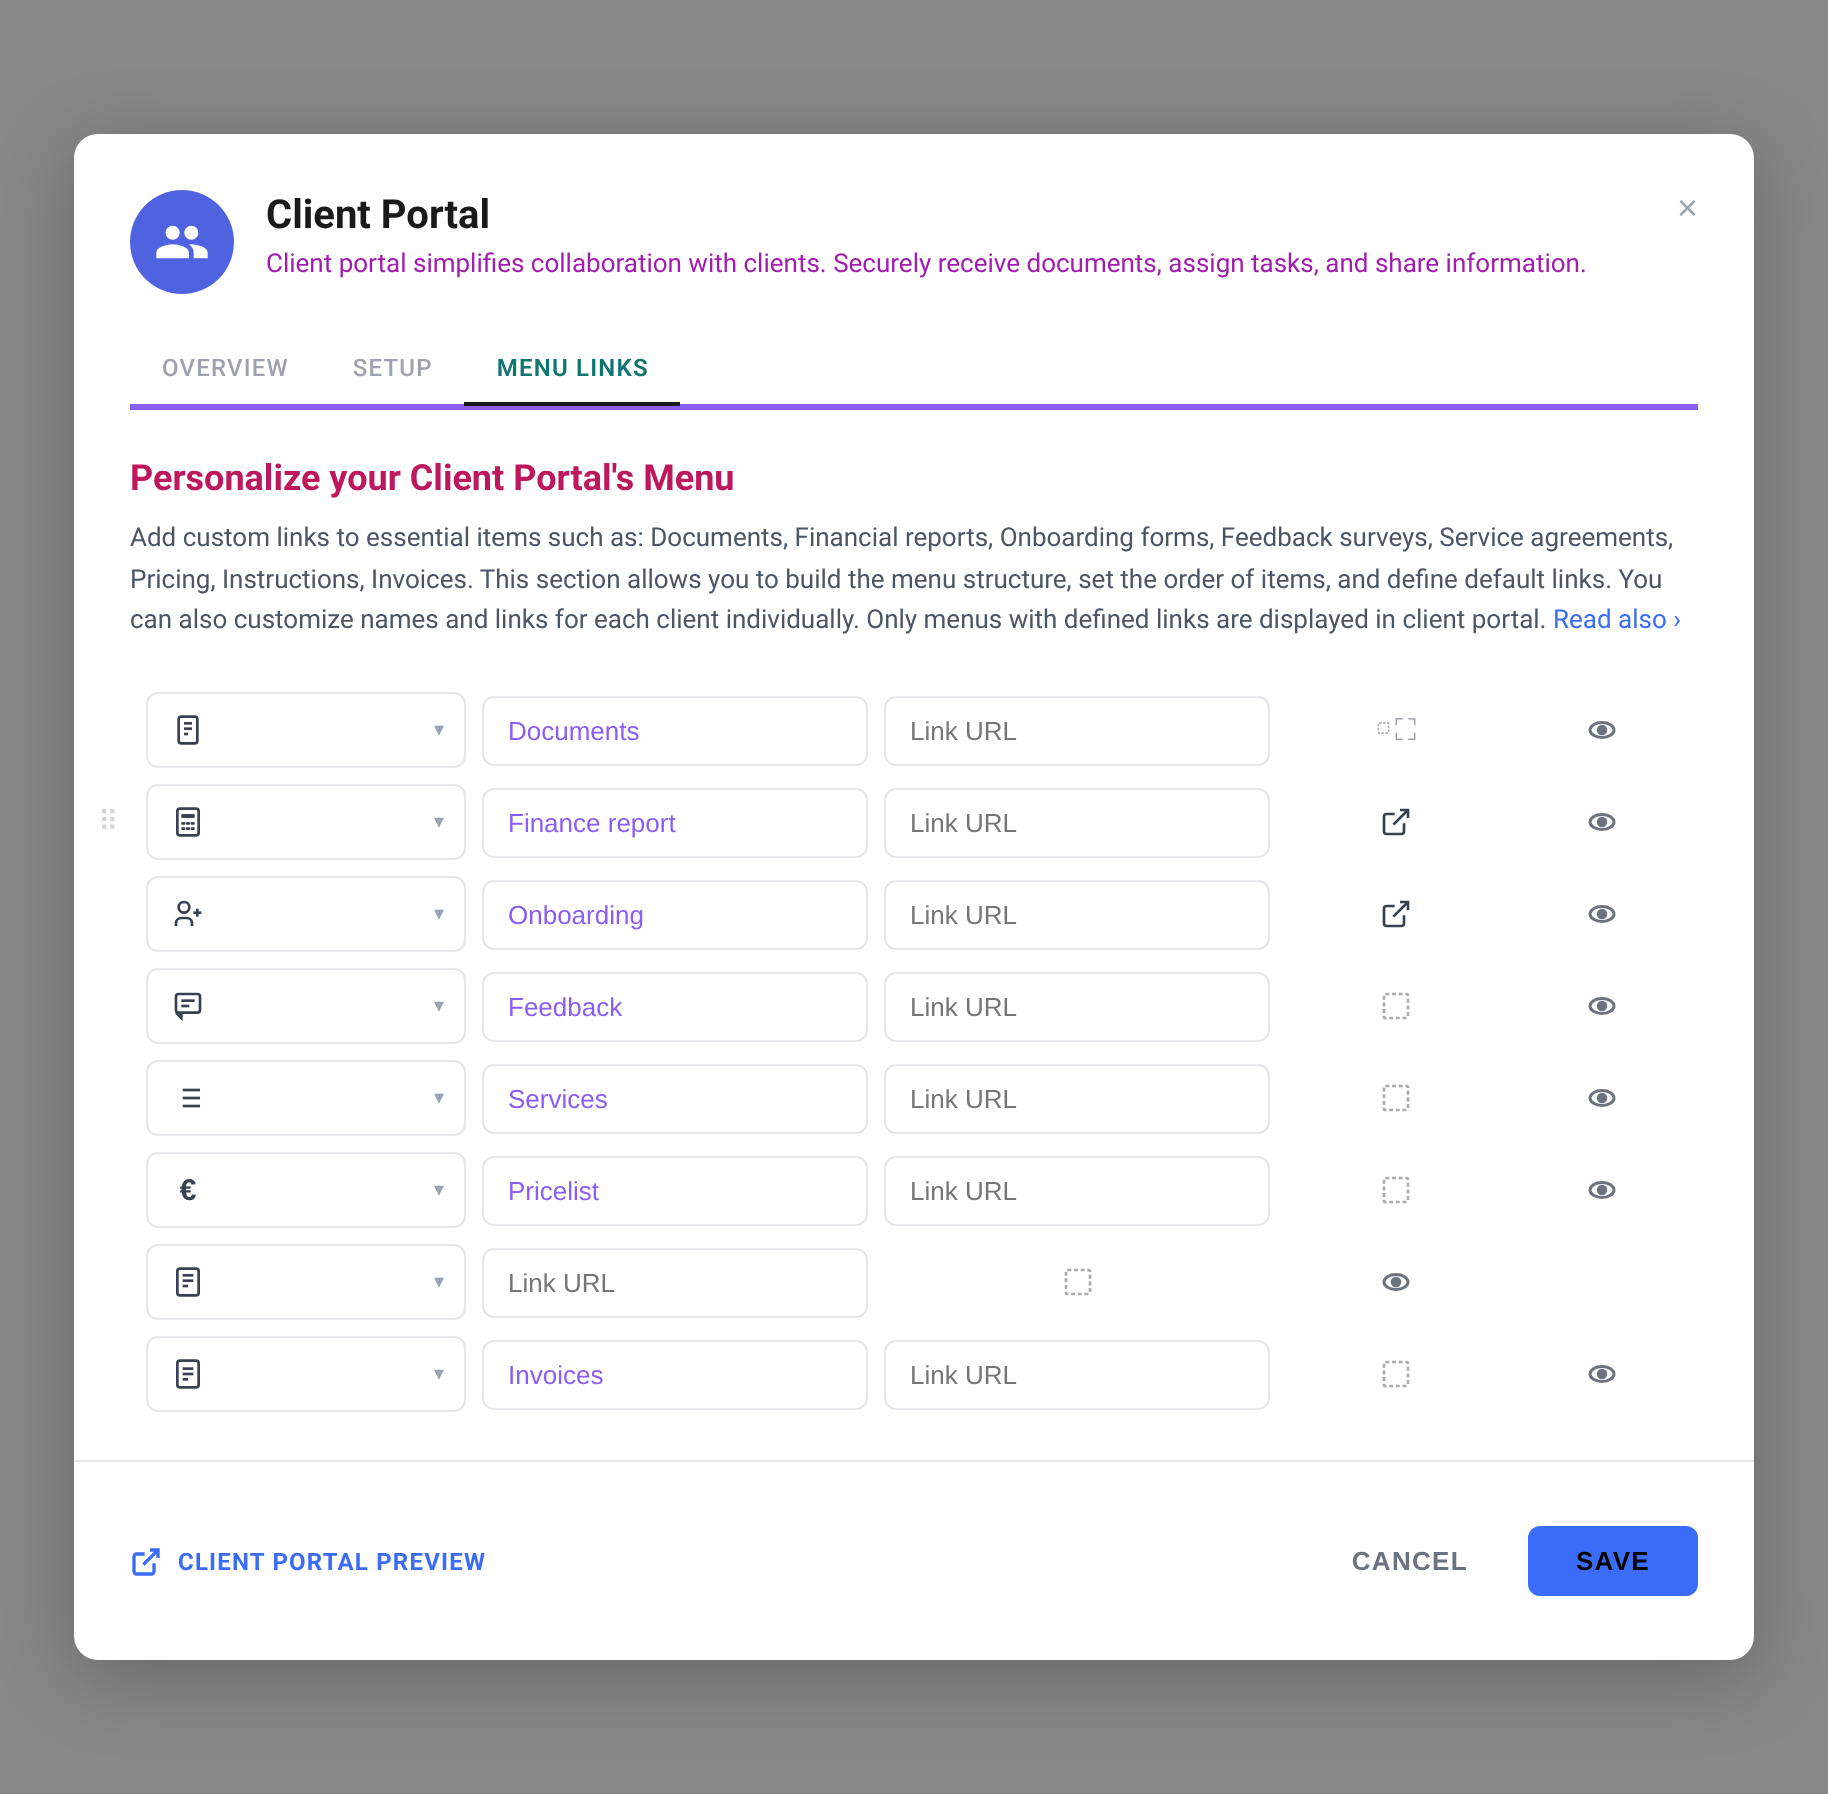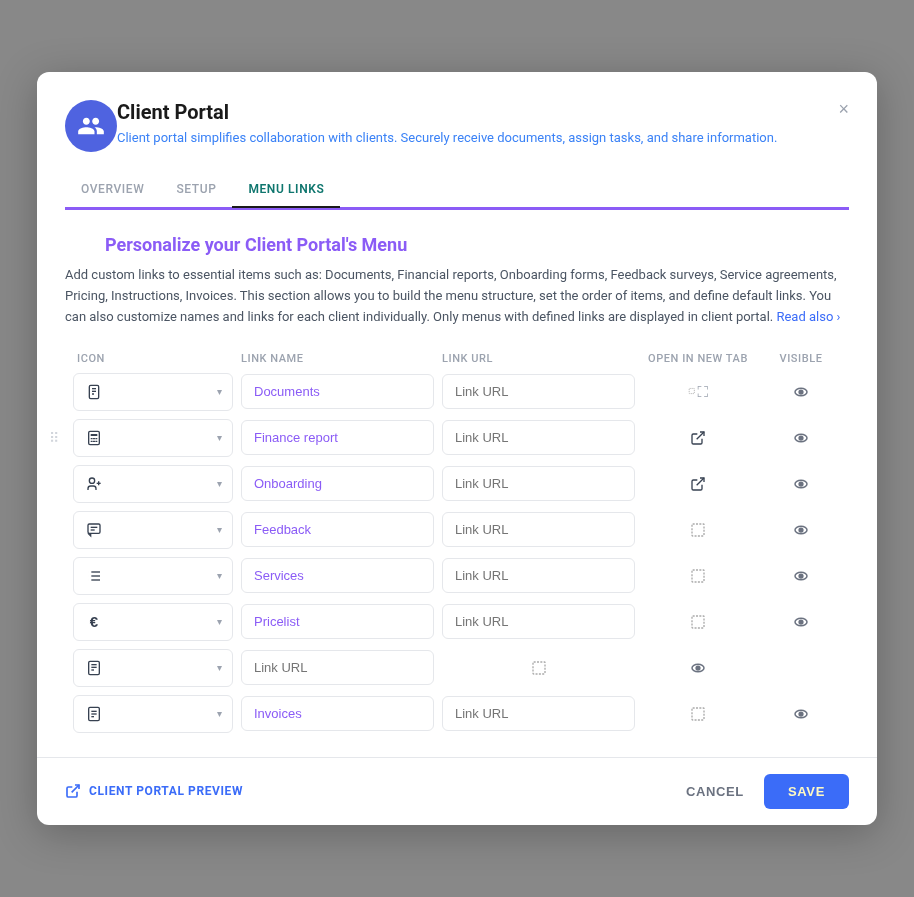--- a/index.html
+++ b/index.html
@@ -30,20 +30,21 @@
       flex-direction: column;
       overflow: hidden;
     }
     .modal-header {
       padding: 28px 28px 0 28px;
       position: relative;
     }
     .header-top {
       display: flex;
       align-items: flex-start;
+      gap: 16px;
       margin-bottom: 20px;
     }
     .avatar {
       width: 52px;
       height: 52px;
       border-radius: 50%;
       background: #4f63e0;
       display: flex;
       align-items: center;
       justify-content: center;
@@ -51,21 +52,21 @@
     }
     .avatar svg { width: 28px; height: 28px; fill: white; }
     .header-text h2 {
       font-size: 20px;
       font-weight: 700;
       color: #1a1a1a;
       margin-bottom: 4px;
     }
     .header-text p {
       font-size: 13px;
-      color: #3b82f6;
+      color: #a21caf;
       line-height: 1.5;
     }
     .close-btn {
       position: absolute;
       top: 24px;
       right: 24px;
       background: none;
       border: none;
       cursor: pointer;
       color: #9ca3af;
@@ -95,23 +96,22 @@
       font-weight: 600;
     }
     .modal-body {
       padding: 24px 28px;
       overflow-y: auto;
       flex: 1;
     }
     .section-title {
       font-size: 18px;
       font-weight: 700;
-      color: #8b5cf6;
+      color: #be185d;
       margin-bottom: 10px;
-      margin-left: 40px;
     }
     .section-desc {
       font-size: 13px;
       color: #4b5563;
       line-height: 1.6;
       margin-bottom: 24px;
     }
     .read-more {
       color: #3b6cf8;
       text-decoration: none;
@@ -206,57 +206,57 @@
     .eye-icon {
       width: 22px;
       height: 22px;
       display: flex;
       align-items: center;
       justify-content: center;
       cursor: pointer;
       color: #6b7280;
     }
     .modal-footer {
-      padding: 16px 28px;
+      padding: 32px 28px;
       border-top: 1px solid #e5e7eb;
       display: flex;
       align-items: center;
       justify-content: space-between;
     }
     .preview-link {
       display: flex;
       align-items: center;
       gap: 8px;
       color: #3b6cf8;
       font-size: 12px;
       font-weight: 700;
       cursor: pointer;
       text-decoration: none;
       letter-spacing: 0.05em;
       text-transform: uppercase;
     }
     .preview-link svg { width: 16px; height: 16px; }
     .footer-btns {
       display: flex;
-      gap: 4px;
+      gap: 14px;
     }
     .cancel-btn {
       background: none;
       border: none;
       color: #6b7280;
       font-size: 13px;
       font-weight: 600;
       cursor: pointer;
       padding: 10px 16px;
       letter-spacing: 0.05em;
       text-transform: uppercase;
     }
     .save-btn {
       background: #3b6cf8;
-      color: #fef9c3;
+      color: #000000;
       border: none;
       border-radius: 6px;
       font-size: 13px;
       font-weight: 700;
       cursor: pointer;
       padding: 10px 24px;
       letter-spacing: 0.05em;
       text-transform: uppercase;
     }
   </style>
@@ -286,27 +286,20 @@
       </div>
     </div>
 
     <div class="modal-body">
       <h3 class="section-title">Personalize your Client Portal's Menu</h3>
       <p class="section-desc">
         <span>Add custom links to essential items such as: Documents, Financial reports, Onboarding forms, Feedback surveys, Service agreements, Pricing, Instructions, Invoices. This section allows you to build the menu structure, set the order of items, and define default links. You can also customize names and links for each client individually. Only menus with defined links are displayed in client portal.</span>
         <a class="read-more">Read also ›</a>
       </p>
 
-      <div class="table-header">
-        <div class="col-icon">Icon</div>
-        <div>Link name</div>
-        <div>Link URL</div>
-        <div style="text-align:center">Open in new tab</div>
-        <div style="text-align:center">Visible</div>
-      </div>
 
       <div class="menu-rows">
 
         <div class="menu-row">
           <button class="icon-selector">
             <span class="icon-symbol">
               <svg width="16" height="16" viewBox="0 0 24 24" fill="none" stroke="#374151" stroke-width="2">
                   <rect x="5" y="2" width="14" height="20" rx="2"></rect>
                   <line x1="9" y1="7" x2="15" y2="7"></line>
                   <line x1="9" y1="11" x2="15" y2="11"></line>

